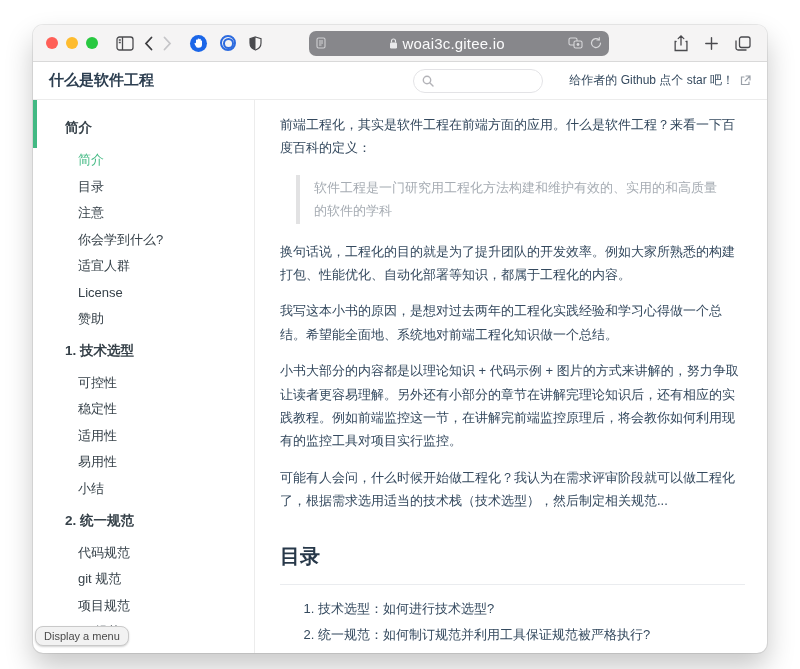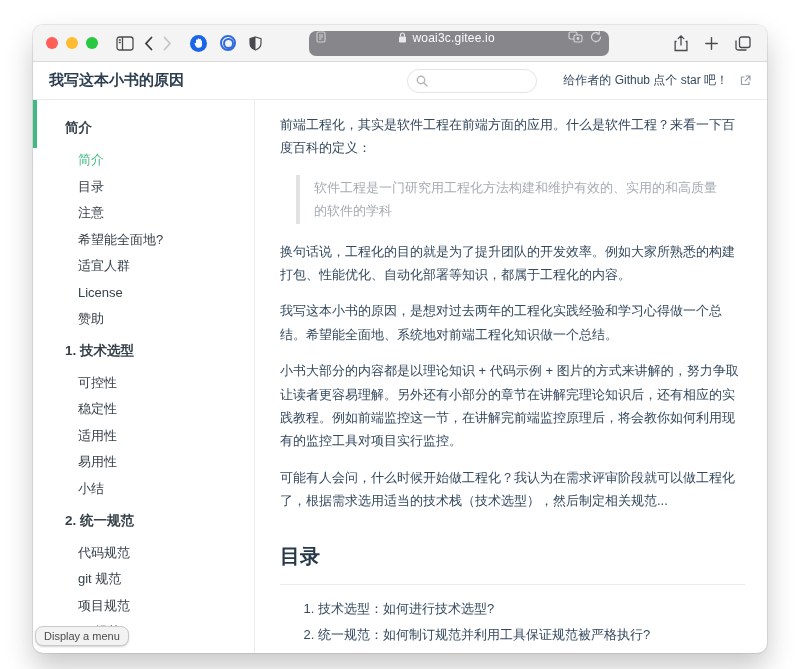--- a/index.html
+++ b/index.html
@@ -34,40 +34,40 @@
   .nav-back{ margin:0 10px 0 10px; }
   .nav-fwd{ color:#c5c5c8; margin-right:18px; }
   .ext-group{ display:flex; align-items:center; gap:13px; margin-right:14px; }
   .ext-hand{ width:17px; height:17px; border-radius:50%; background:#1b66e8; display:flex; align-items:center; justify-content:center; }
   .ext-rings{ width:16px; height:16px; border-radius:50%; border:2px solid #2d6bdf; display:flex; align-items:center; justify-content:center; }
   .ext-rings::after{ content:""; width:7px; height:7px; border-radius:50%; border:2px solid #2d6bdf; }
 
   .url-pill{
     flex:1; max-width:300px; height:25px; margin:0 auto;
     background:#87878b; border-radius:7px; color:#f4f4f5;
-    display:flex; align-items:flex-start; padding:0 7px; font-size:12px;
+    display:flex; align-items:center; padding:0 7px; font-size:15px;
   }
   .url-center{ flex:1; display:flex; align-items:center; justify-content:center; gap:5px; }
   .url-domain{ color:#fbfbfc; letter-spacing:.2px; }
   .url-side{ display:flex; align-items:center; gap:7px; opacity:.85; }
   .right-group{ display:flex; align-items:center; gap:17px; margin-left:auto; padding-right:3px; }
 
   
   .site-header{
     height:38px; background:#fff; border-bottom:1px solid #ececec;
     display:flex; align-items:center; padding:0 16px;
   }
   .app-title{ font-size:15px; font-weight:700; color:#2c3e50; }
   .search-box{
     margin-left:auto; margin-right:26px; width:130px; height:24px;
     border:1px solid #e3e3e6; border-radius:12px; background:#fff;
     display:flex; align-items:center; padding:0 8px; gap:5px;
   }
   .search-box input{ border:none; outline:none; width:90px; font-size:12px; background:transparent; color:#34495e; }
-  .gh-cta{ display:flex; align-items:center; gap:12px; font-size:12px; color:#34495e; cursor:pointer; }
+  .gh-cta{ display:flex; align-items:center; gap:6px; font-size:12px; color:#34495e; cursor:pointer; }
 
   
   .body-row{ display:flex; height:553px; }
   .sidebar{
     width:222px; min-width:222px; border-right:1px solid #ececec;
     padding:14px 0 0 16px; position:relative; color:#364149; overflow:hidden;
   }
   .active-bar{ position:absolute; left:0; top:0; width:4px; height:48px; background:#42b983; }
   .sb-header{ font-size:13.5px; font-weight:700; color:#364149; padding:5px 0 5px 16px; margin-top:6px; }
   .sb-header.first{ margin-top:0; }
@@ -196,21 +196,21 @@
       <span class="tb-icon">
         <svg width="16" height="15" viewBox="0 0 16 15" fill="none" stroke="#4a4a4e" stroke-width="1.3">
           <rect x="4.5" y="1" width="10.5" height="10.5" rx="2"></rect>
           <path d="M11.5 14 H3 a2 2 0 0 1-2-2 V4.5"></path>
         </svg>
       </span>
     </div>
   </div>
 
   <div class="site-header">
-    <div class="app-title">我写这本小书的原因</div>
+    <div class="app-title">什么是软件工程</div>
     <div class="search-box">
       <span class="tb-icon">
         <svg width="12" height="12" viewBox="0 0 12 12" fill="none" stroke="#b3b3b8" stroke-width="1.4" stroke-linecap="round">
             <circle cx="5" cy="5" r="3.7"></circle>
             <line x1="8" y1="8" x2="11" y2="11"></line>
           </svg>
       </span>
       <input type="text" placeholder="" style="">
     </div>
     <div class="gh-cta">
@@ -226,21 +226,21 @@
 
   <div class="body-row">
 
     <div class="sidebar">
       <span class="active-bar"></span>
 
       <div class="sb-header first">简介</div>
       <div class="sb-item active">简介</div>
       <div class="sb-item">目录</div>
       <div class="sb-item">注意</div>
-      <div class="sb-item">希望能全面地?</div>
+      <div class="sb-item">你会学到什么?</div>
       <div class="sb-item">适宜人群</div>
       <div class="sb-item">License</div>
       <div class="sb-item">赞助</div>
 
       <div class="sb-header">1. 技术选型</div>
       <div class="sb-item">可控性</div>
       <div class="sb-item">稳定性</div>
       <div class="sb-item">适用性</div>
       <div class="sb-item">易用性</div>
       <div class="sb-item">小结</div>

